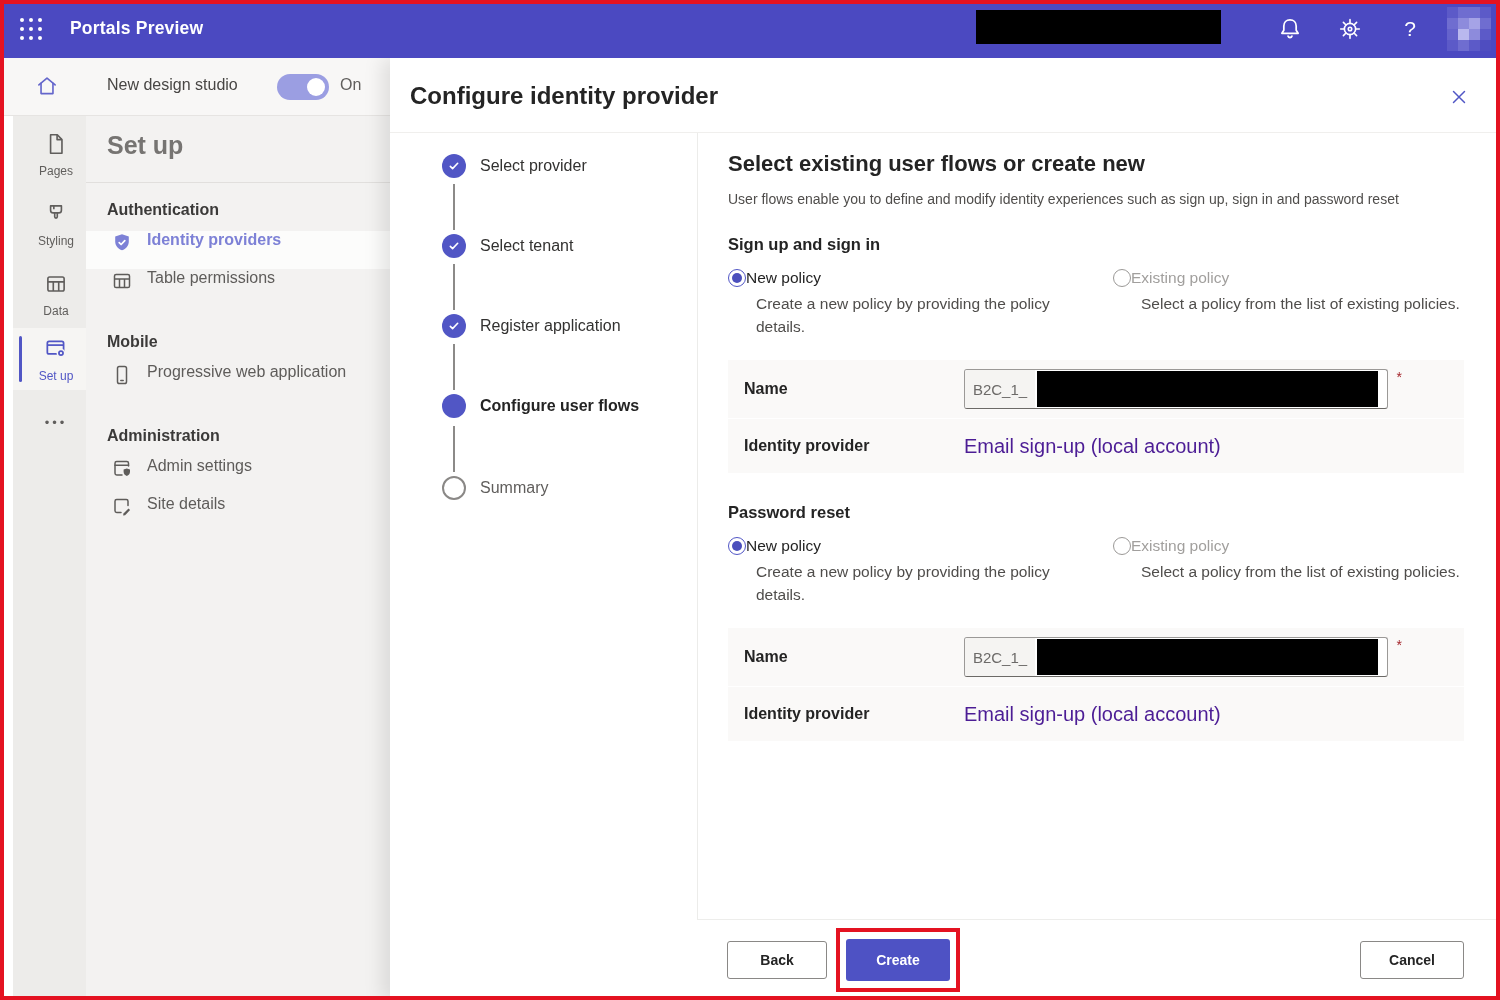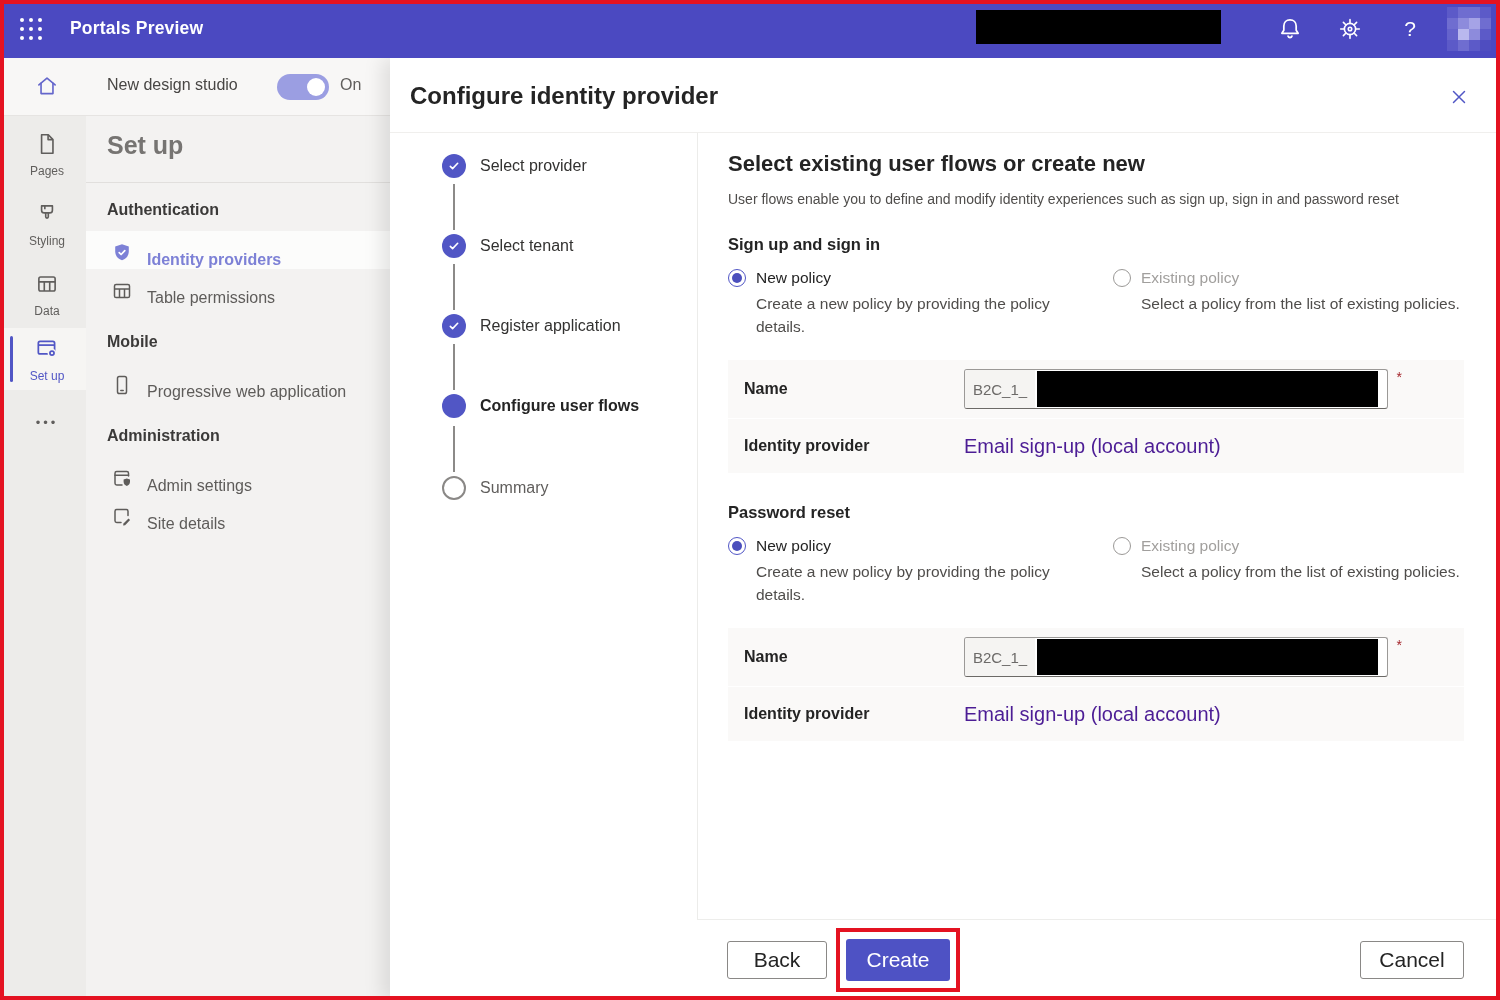--- a/index.html
+++ b/index.html
@@ -34,38 +34,38 @@
   .subheader{position:absolute;left:0;top:58px;width:390px;height:57px;background:#f8f7f6;
              border-bottom:1px solid #e6e4e2;z-index:5}
   .home-btn{position:absolute;left:31px;top:12px;width:32px;height:32px;display:flex;
             align-items:center;justify-content:center;color:#6466cb;cursor:pointer}
   .toggle-label{position:absolute;left:107px;top:18px;font-size:16px;color:#484644}
   .toggle{position:absolute;left:277px;top:16px;width:52px;height:26px;border-radius:13px;background:#9b9ee2;cursor:pointer}
   .toggle::after{content:"";position:absolute;right:4px;top:4px;width:18px;height:18px;border-radius:50%;background:#fff}
   .toggle-state{position:absolute;left:340px;top:18px;font-size:16px;color:#605e5c}
 
   
-  .rail{position:absolute;left:4px;top:115px;width:86px;bottom:0;background:#edecea;z-index:4}
+  .rail{position:absolute;left:13px;top:115px;width:86px;bottom:0;background:#edecea;z-index:4}
   .rail-item{position:absolute;left:0;width:86px;height:62px;display:flex;flex-direction:column;
              align-items:center;justify-content:center;gap:3px;color:#605e5c;cursor:pointer}
   .rail-item .lbl{font-size:12px}
   .ri-pages{top:8px}.ri-styling{top:78px}.ri-data{top:148px}.ri-setup{top:213px}
   .ri-setup{background:#f6f5f3;color:#5156c5}
   .ri-setup::before{content:"";position:absolute;left:6px;top:8px;width:3px;height:46px;border-radius:2px;background:#5156c5}
   .rail-more{position:absolute;top:300px;left:0;width:86px;text-align:center;color:#605e5c;
              font-size:13px;letter-spacing:3px;cursor:pointer}
 
   
   .sidebar{position:absolute;left:86px;top:115px;width:304px;bottom:0;background:#f3f2f1;z-index:4}
   .sb-title{position:absolute;left:21px;top:16px;font-size:25px;font-weight:700;color:#767472}
   .sb-divider{position:absolute;left:0;top:67px;width:100%;height:1px;background:#e1dfdd}
   .sb-body{position:absolute;top:68px;left:0;right:0}
   .sb-section-header{padding:26px 0 12px 21px;font-size:16px;font-weight:700;color:#3b3a39}
   .sb-body .sb-section-header:first-child{padding-top:18px}
-  .sb-item{height:38px;display:flex;align-items:flex-end;gap:13px;padding-left:24px;
+  .sb-item{height:38px;display:flex;align-items:flex-start;gap:13px;padding-left:24px;
            font-size:16px;color:#5e5c5a;cursor:pointer}
   .sb-item.active{background:#fcfcfb;color:#7d81d6;font-weight:700}
   .sb-item svg{flex:none}
 
   
   .dialog{position:absolute;left:390px;top:58px;right:0;bottom:0;background:#fff;
           box-shadow:-8px 0 18px rgba(0,0,0,.10);z-index:6}
   .dlg-header{position:absolute;top:0;left:0;right:0;height:74px;border-bottom:1px solid #f0efed}
   .dlg-title{position:absolute;left:20px;top:24px;font-size:24px;font-weight:700;color:#242424}
   .dlg-close{position:absolute;right:30px;top:28px;width:22px;height:22px;cursor:pointer;color:#5156c5}
@@ -83,21 +83,21 @@
   .connector{position:absolute;left:63px;width:2px;height:46px;background:#8c8a88}
   .cn-1{top:51px}.cn-2{top:131px}.cn-3{top:211px}.cn-4{top:293px}
 
   
   .content{position:absolute;top:75px;left:308px;right:0;bottom:80px;padding:18px 36px 0 30px;overflow:hidden}
   .c-heading{margin:0;font-size:22px;font-weight:700;color:#242424}
   .c-desc{margin-top:8px;font-size:14px;line-height:28px;color:#4f4d4b;max-width:745px}
   .group-title{margin-top:22px;font-size:16.5px;font-weight:700;color:#242424}
   .group-title.second{margin-top:30px}
   .radio-grid{margin-top:15px;display:grid;grid-template-columns:385px 1fr}
-  .radio-row{display:flex;align-items:center;gap:10px}
+  .radio-row{display:flex;align-items:center;}
   .radio{width:18px;height:18px;border-radius:50%;border:1px solid #5156c5;background:#fff;
          position:relative;flex:none;cursor:pointer;box-sizing:border-box}
   .radio.on::after{content:"";position:absolute;inset:3px;border-radius:50%;background:#4b4fbd}
   .radio.off{border-color:#9b9997}
   .r-label{font-size:15.5px;color:#242424}
   .r-label.dim{color:#a19f9d}
   .r-desc{margin:5px 0 0 28px;font-size:15.5px;line-height:23px;color:#4f4d4b;max-width:340px}
 
   .panel{margin-top:22px;background:#faf9f8;max-width:736px}
   .panel-row{display:grid;grid-template-columns:220px 1fr;align-items:center;padding:6px 16px;min-height:42px}
@@ -107,21 +107,21 @@
               border-radius:3px;background:#fff;display:flex;box-sizing:border-box;cursor:text}
   .prefix{width:70px;background:#f5f4f2;display:flex;align-items:center;justify-content:center;
           font-size:15px;color:#6c6a68;border-radius:2px 0 0 2px;flex:none}
   .redact{flex:1;margin:1px 9px 1px 2px;background:#000}
   .req{position:absolute;right:-15px;top:-1px;color:#a4262c;font-size:14px}
   .f-value{font-size:20px;color:#4c1d95}
 
   
   .footer{position:absolute;left:307px;right:0;bottom:0;height:80px;border-top:1px solid #ededeb;background:#fff}
   .btn{position:absolute;height:38px;border-radius:3px;border:1px solid #8a8886;background:#fff;
-       font-size:21px;font-weight:400;color:#242424;display:flex;align-items:center;
+       font-size:14px;font-weight:700;color:#242424;display:flex;align-items:center;
        justify-content:center;cursor:pointer;font-family:inherit;box-sizing:border-box}
   .btn-back{left:30px;top:21px;width:100px}
   .red-note{position:absolute;left:139px;top:8px;width:124px;height:64px;border:4px solid #e41221;box-sizing:border-box}
   .btn-create{position:absolute;left:6px;top:7px;width:104px;height:42px;background:#4e52c4;
               border:none;color:#fff;border-radius:3px}
   .btn-cancel{right:36px;top:21px;width:104px}
 </style>
 </head>
 <body>
 

